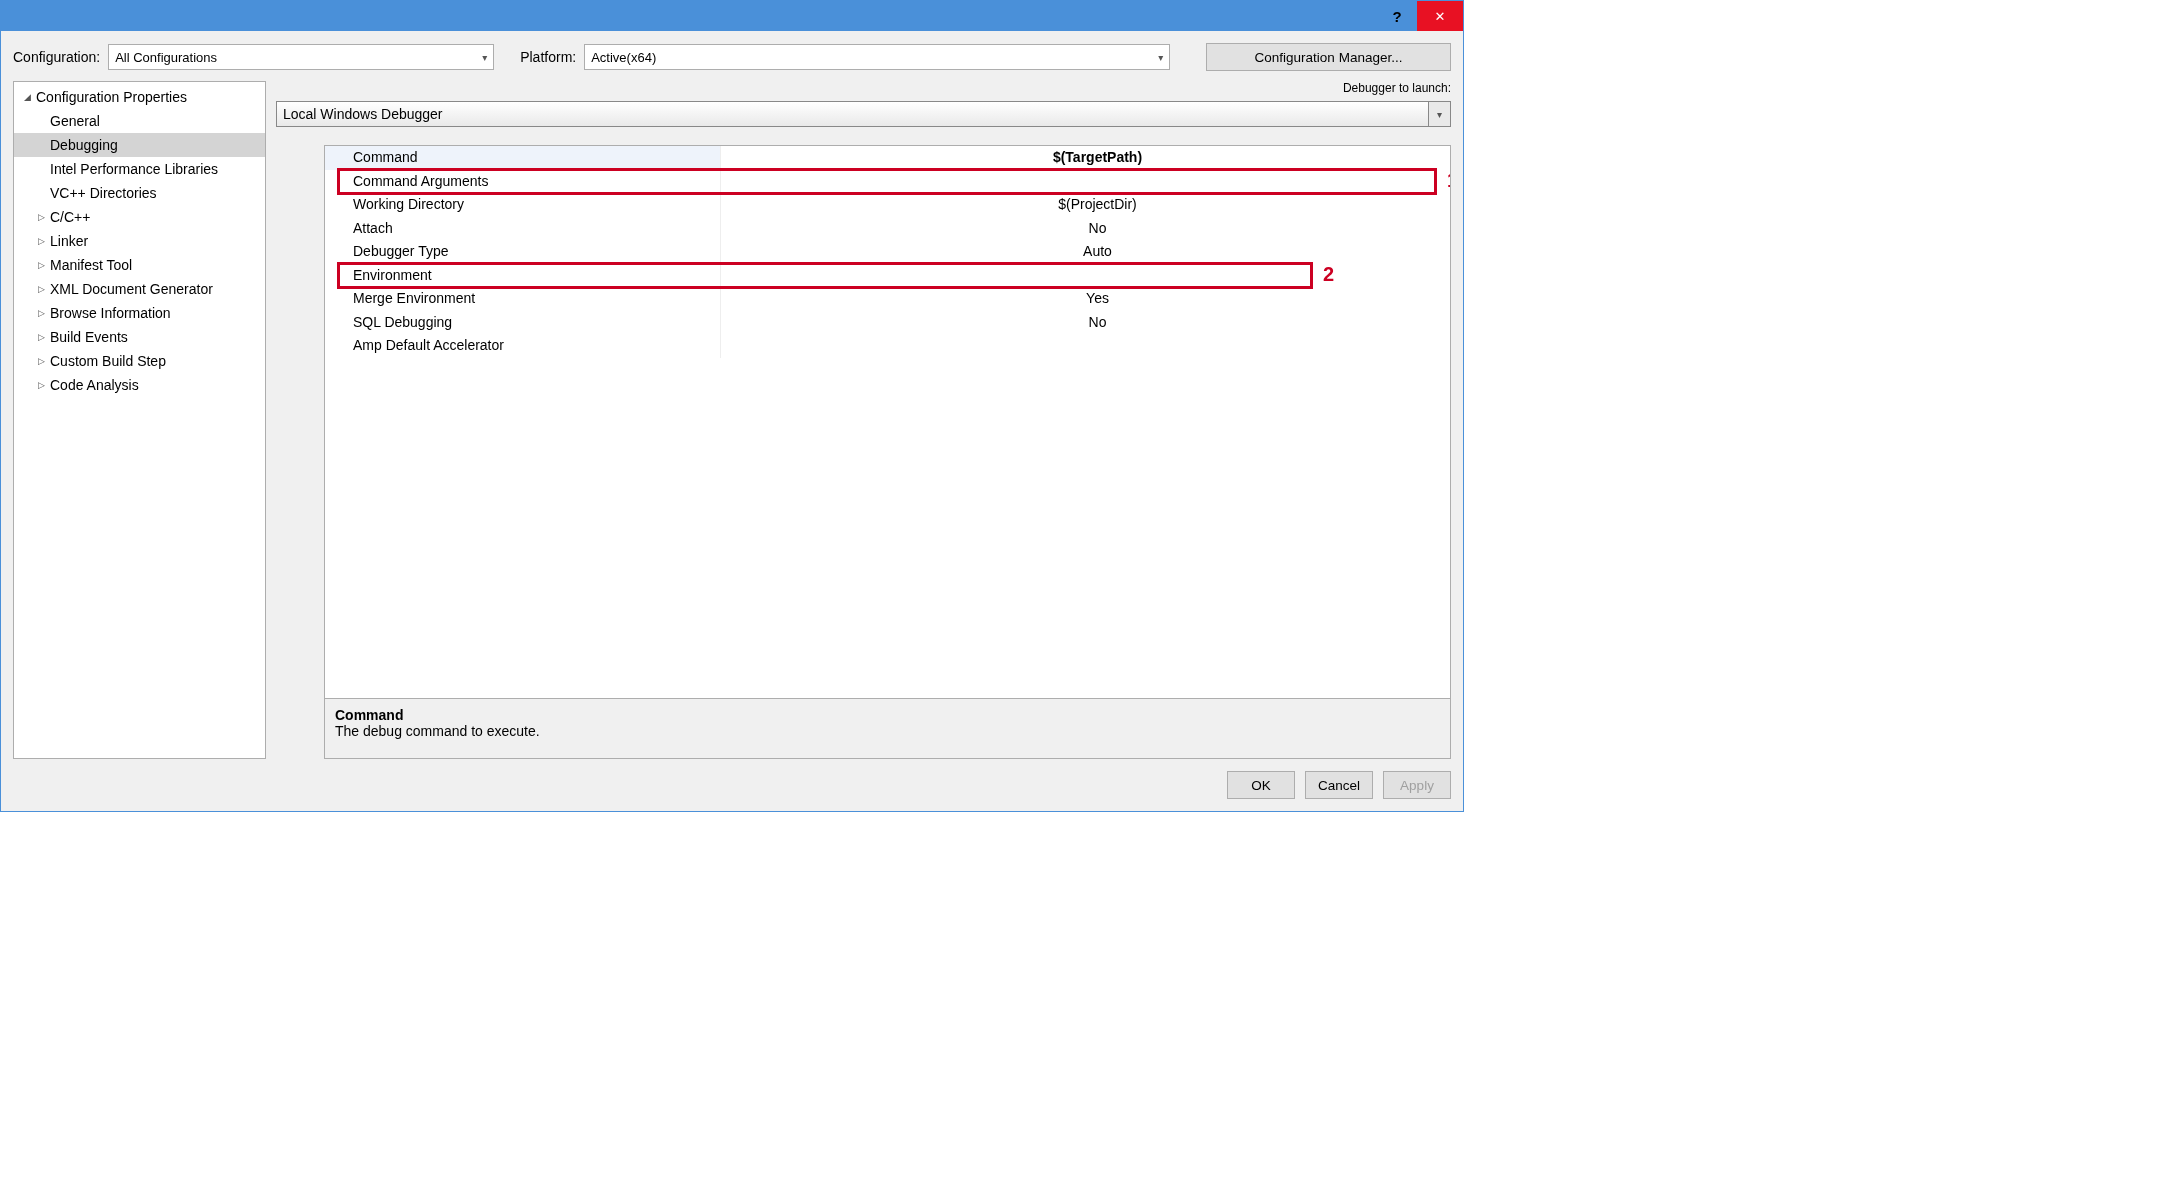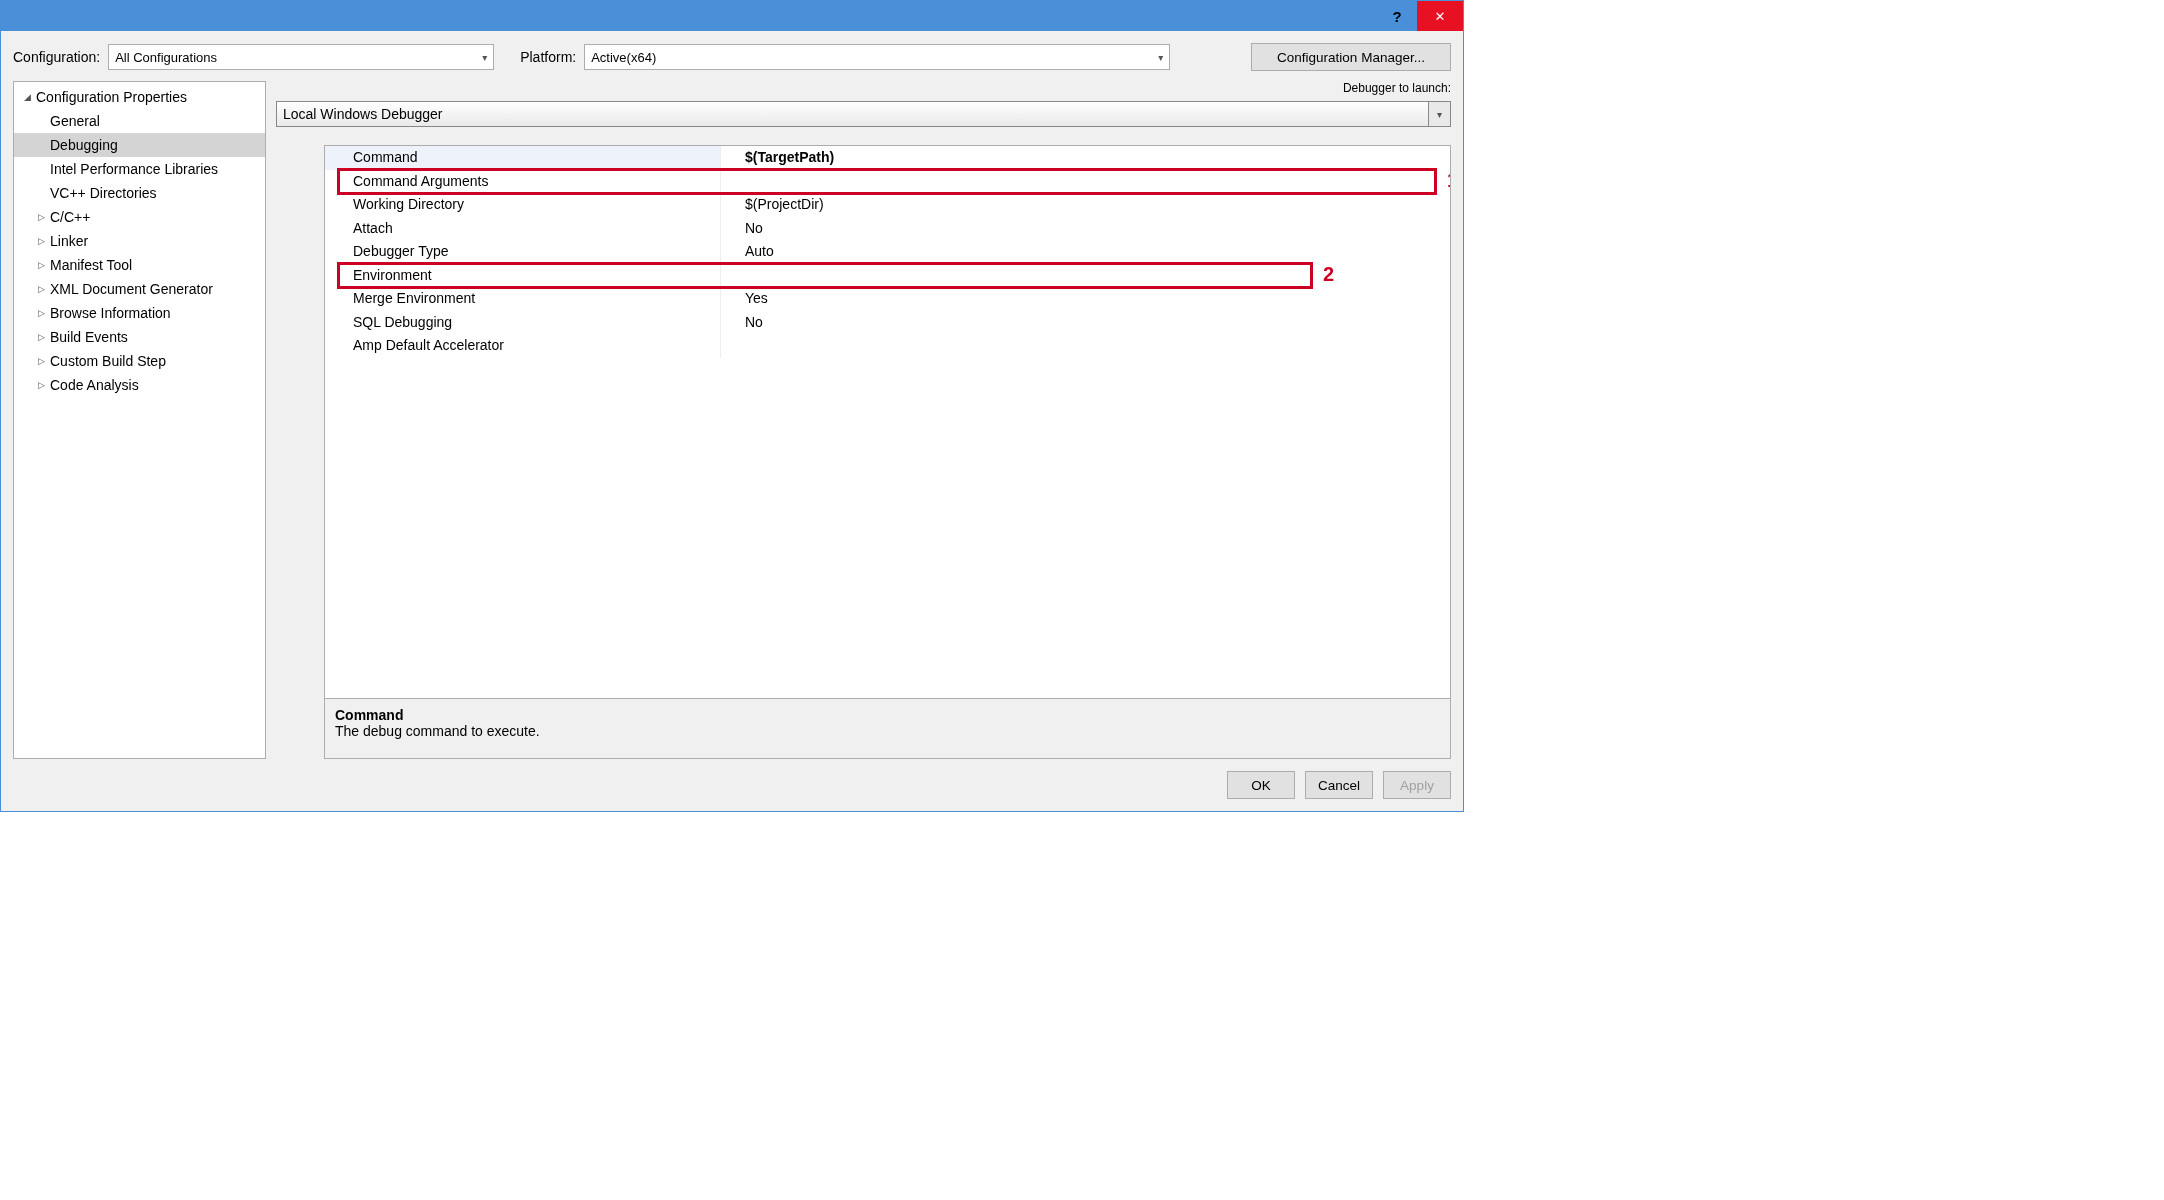--- a/index.html
+++ b/index.html
@@ -80,21 +80,21 @@
   .btn {
     border: 1px solid #adadad;
     background: #e1e1e1;
     height: 28px;
     padding: 0 14px;
     display: inline-flex;
     align-items: center;
     justify-content: center;
     font-size: 13.5px;
   }
-  .btn-cfgmgr { width: 200px; }
+  .btn-cfgmgr { width: 245px; }
   .main-row {
     flex: 1;
     display: flex;
     gap: 10px;
     min-height: 0;
   }
   .tree-pane {
     width: 253px;
     border: 1px solid #adadad;
     background: #fff;
@@ -181,20 +181,21 @@
     line-height: 23.5px;
   }
   .prop-name {
     width: 396px;
     padding-left: 28px;
     border-right: 1px solid #eee;
   }
   .prop-value {
     flex: 1;
     padding-left: 24px;
+    text-align: center;
   }
   .prop-row.sel .prop-name { background: #eef3fb; }
   .bold { font-weight: 700; }
   .desc-pane {
     border-top: 1px solid #adadad;
     background: #f0f0f0;
     padding: 8px 10px;
     font-size: 14px;
     min-height: 60px;
   }

